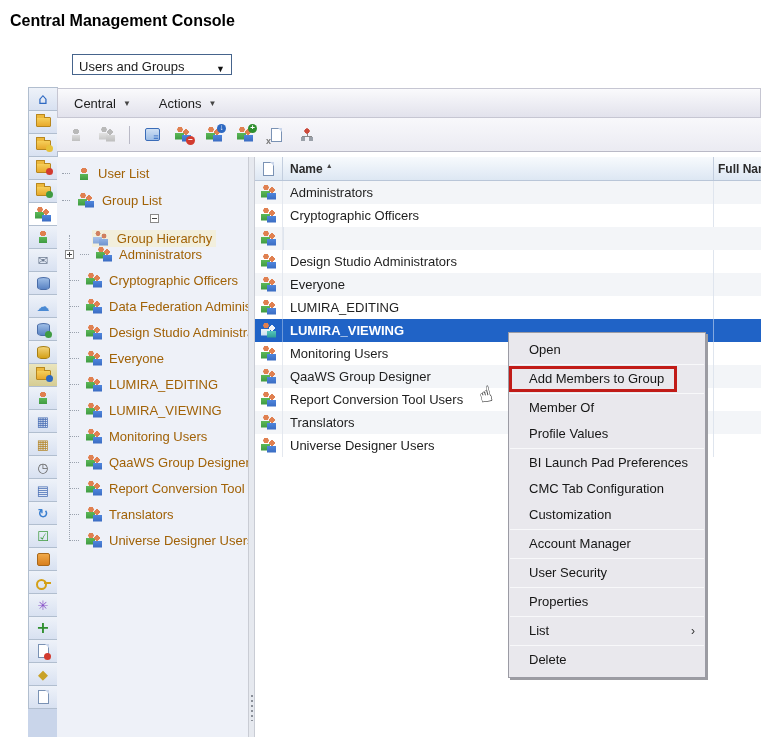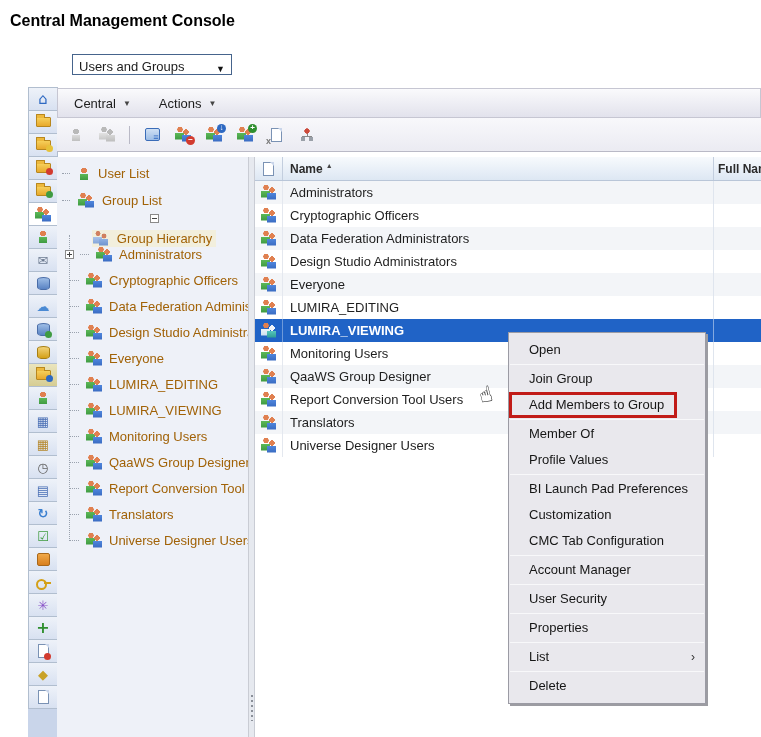--- a/index.html
+++ b/index.html
@@ -436,21 +436,20 @@
     <span class="c-icon">
         <span class="i-group"></span>
       </span>
     <span class="c-name">Cryptographic Officers</span>
       <span class="c-full"></span>
   </div>
   <div class="grow">
     <span class="c-icon">
         <span class="i-group"></span>
       </span>
-    <span class="c-name">Data Federation Administrators</span>
       <span class="c-full"></span>
   </div>
   <div class="grow">
     <span class="c-icon">
         <span class="i-group"></span>
       </span>
     <span class="c-name">Design Studio Administrators</span>
       <span class="c-full"></span>
   </div>
   <div class="grow">
@@ -507,32 +506,31 @@
         <span class="i-group"></span>
       </span>
     <span class="c-name">Universe Designer Users</span>
       <span class="c-full"></span>
   </div>
 </div>
 
 <div id="context-menu">
   <div class="mitem">Open</div>
   <div class="msep"></div>
-  <div class="mitem">Join Group</div>
   <div class="mitem">
     <span>Add Members to Group</span>
     <span class="redbox"></span>
   </div>
   <div class="msep"></div>
   <div class="mitem">Member Of</div>
   <div class="mitem">Profile Values</div>
   <div class="msep"></div>
   <div class="mitem">BI Launch Pad Preferences</div>
+  <div class="mitem">CMC Tab Configuration</div>
   <div class="mitem">Customization</div>
-  <div class="mitem">CMC Tab Configuration</div>
   <div class="msep"></div>
   <div class="mitem">Account Manager</div>
   <div class="msep"></div>
   <div class="mitem">User Security</div>
   <div class="msep"></div>
   <div class="mitem">Properties</div>
   <div class="msep"></div>
   <div class="mitem">
     <span>List</span>
     <span class="chev">›</span>

